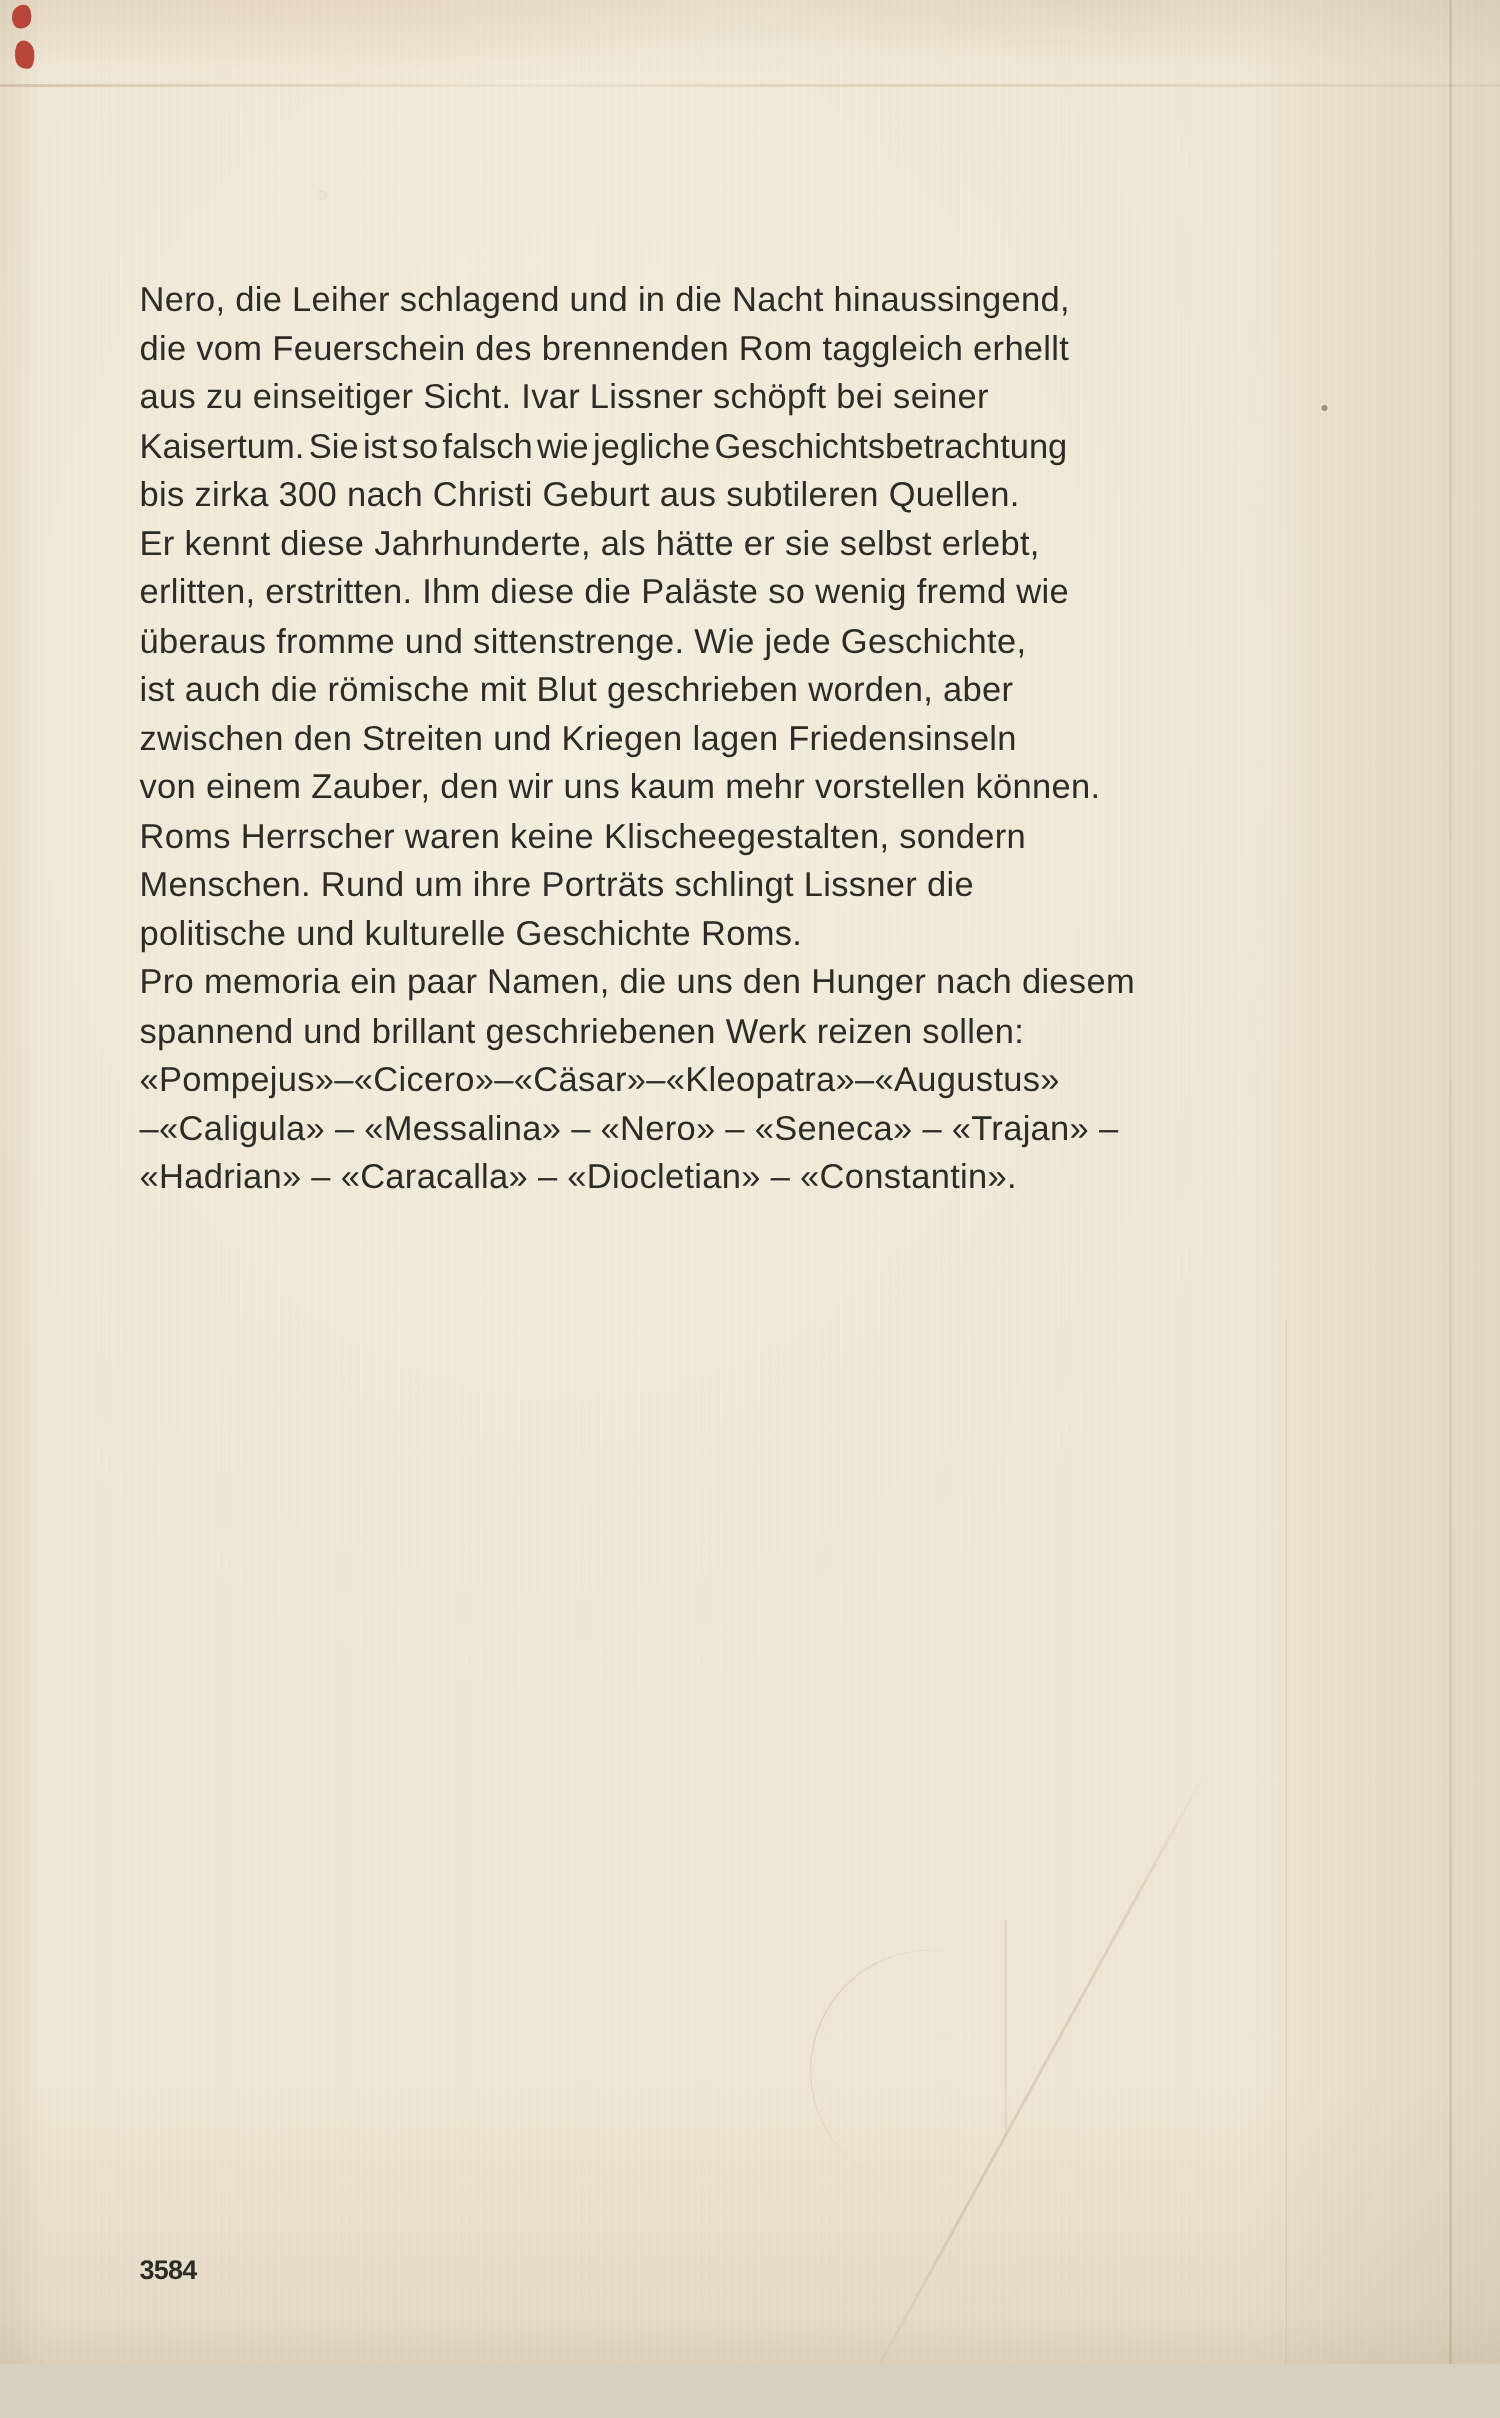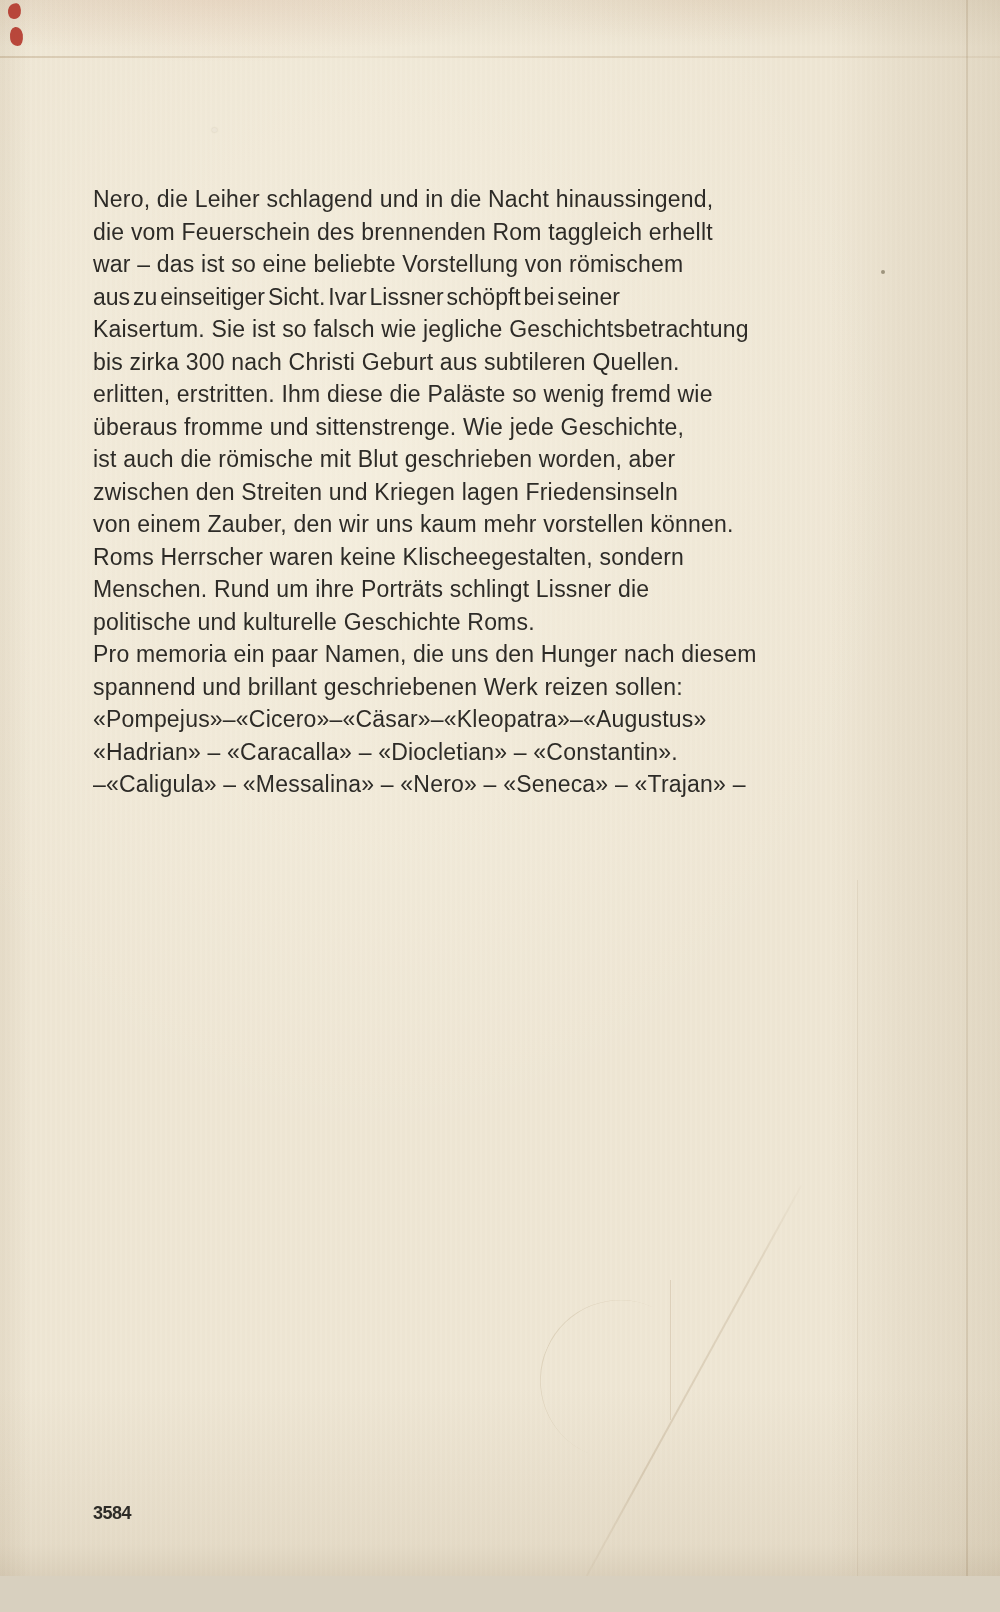--- a/index.html
+++ b/index.html
@@ -135,34 +135,34 @@
   <div class="crease crease-right2"></div>
   <div class="crease crease-diagonal"></div>
   <div class="crease crease-arc"></div>
   <div class="crease crease-scratch"></div>
   <span class="speck s1"></span>
   <span class="speck s2"></span>
 
   <div class="text-block">
       <div class="line">Nero, die Leiher schlagend und in die Nacht hinaussingend,</div>
       <div class="line">die vom Feuerschein des brennenden Rom taggleich erhellt</div>
-      <div class="line">war – das ist so eine beliebte Vorstellung von römischem</div>
       <div class="line">aus zu einseitiger Sicht. Ivar Lissner schöpft bei seiner</div>
       <div class="line">Kaisertum. Sie ist so falsch wie jegliche Geschichtsbetrachtung</div>
       <div class="line">bis zirka 300 nach Christi Geburt aus subtileren Quellen.</div>
+      <div class="line">Er kennt diese Jahrhunderte, als hätte er sie selbst erlebt,</div>
       <div class="line">erlitten, erstritten. Ihm diese die Paläste so wenig fremd wie</div>
       <div class="line">überaus fromme und sittenstrenge. Wie jede Geschichte,</div>
       <div class="line">ist auch die römische mit Blut geschrieben worden, aber</div>
       <div class="line">zwischen den Streiten und Kriegen lagen Friedensinseln</div>
       <div class="line">von einem Zauber, den wir uns kaum mehr vorstellen können.</div>
       <div class="line">Roms Herrscher waren keine Klischeegestalten, sondern</div>
       <div class="line">Menschen. Rund um ihre Porträts schlingt Lissner die</div>
       <div class="line">politische und kulturelle Geschichte Roms.</div>
       <div class="line">Pro memoria ein paar Namen, die uns den Hunger nach diesem</div>
       <div class="line">spannend und brillant geschriebenen Werk reizen sollen:</div>
       <div class="line">«Pompejus»–«Cicero»–«Cäsar»–«Kleopatra»–«Augustus»</div>
+      <div class="line">–«Caligula» – «Messalina» – «Nero» – «Seneca» – «Trajan» –</div>
       <div class="line">«Hadrian» – «Caracalla» – «Diocletian» – «Constantin».</div>
-      <div class="line">–«Caligula» – «Messalina» – «Nero» – «Seneca» – «Trajan» –</div>
     </div>
 
   <div class="catalog">3584</div>
 
 </div>
 
 </body></html>

